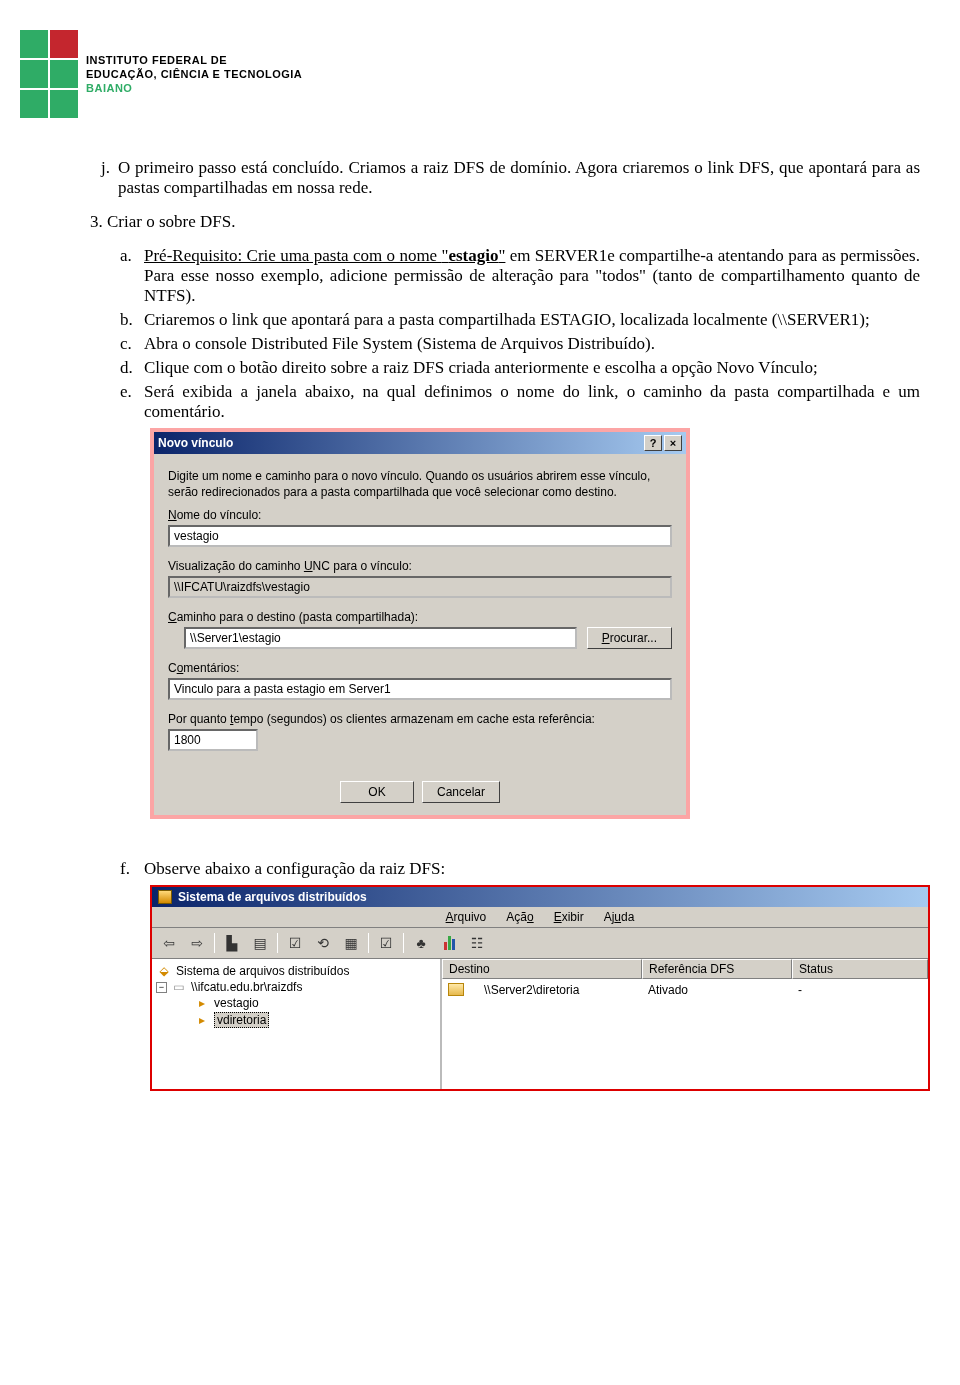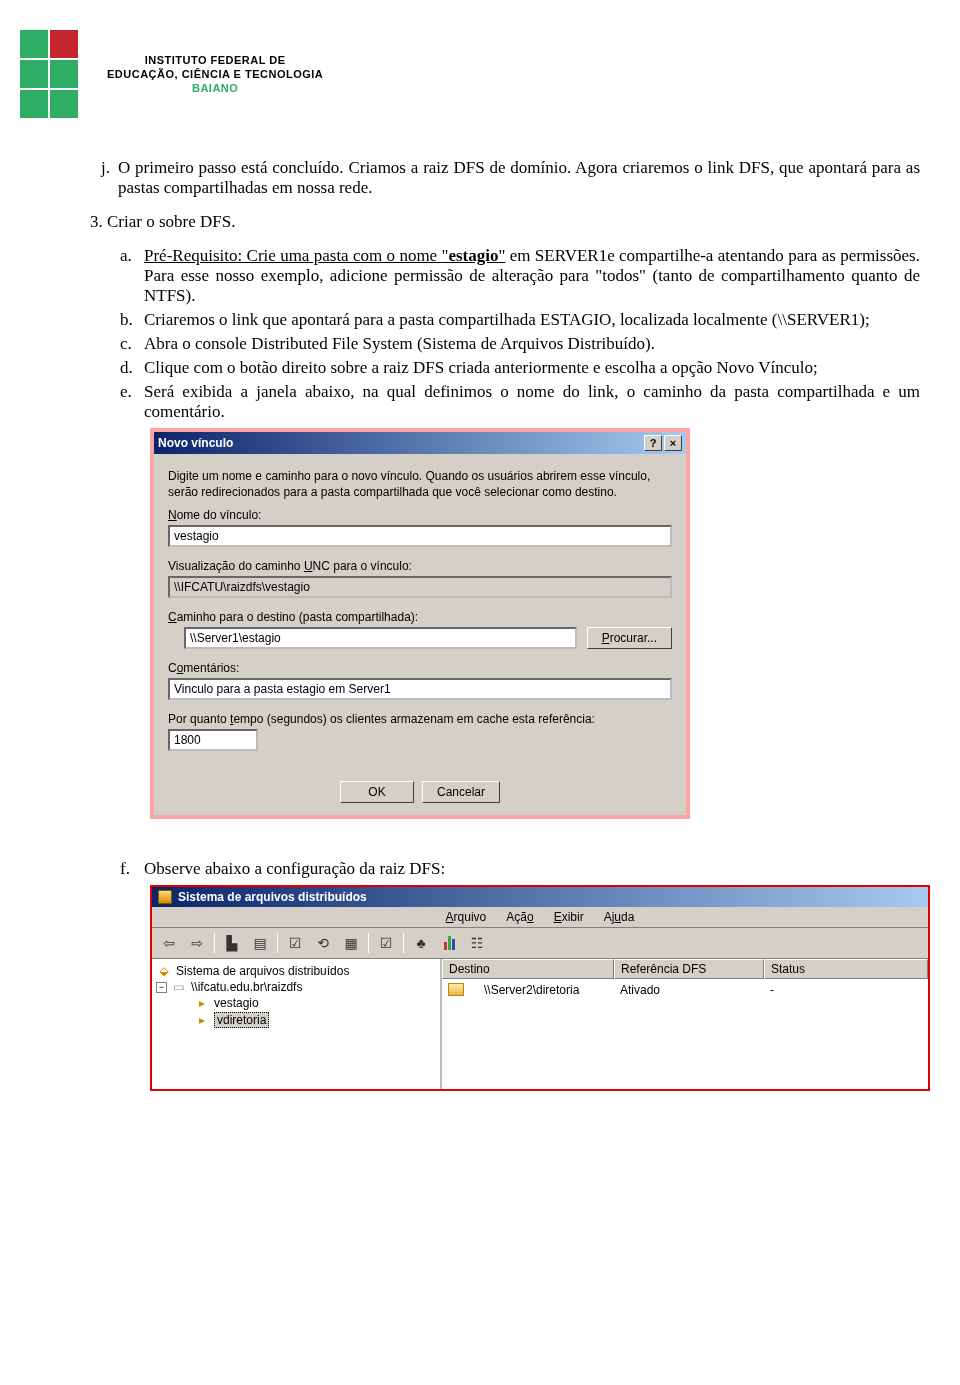--- a/index.html
+++ b/index.html
@@ -11,24 +11,23 @@
     background: #fff;
     color: #000;
     width: 960px;
   }
   .page {
     padding: 30px 40px 40px 40px;
   }
   .header-logo {
     display: flex;
     align-items: center;
-    gap: 29px;
+    gap: 8px;
     margin-bottom: 40px;
     margin-left: -20px;
-    text-align: center;
   }
   .logo-squares {
     display: grid;
     grid-template-columns: repeat(2, 28px);
     grid-template-rows: repeat(3, 28px);
     gap: 2px;
   }
   .sq { width: 28px; height: 28px; }
   .sq.red { background: #c4262e; }
   .sq.grn { background: #2fac66; }
@@ -266,21 +265,21 @@
   .mmc-list-row {
     display: flex;
     padding: 2px 0;
   }
   .mmc-list-row .col {
     padding: 2px 6px;
     display: flex;
     align-items: flex-start;
     gap: 20px;
   }
-  .c1 { width: 172px; }
+  .c1 { width: 200px; }
   .c2 { width: 150px; }
   .c3 { flex: 1; }
   .folder-icon {
     width: 16px; height: 13px;
     background: linear-gradient(#ffe9a8,#e6b84c);
     border: 1px solid #b8860b;
     position: relative;
   }
   .chart-icon {
     display: inline-flex;

